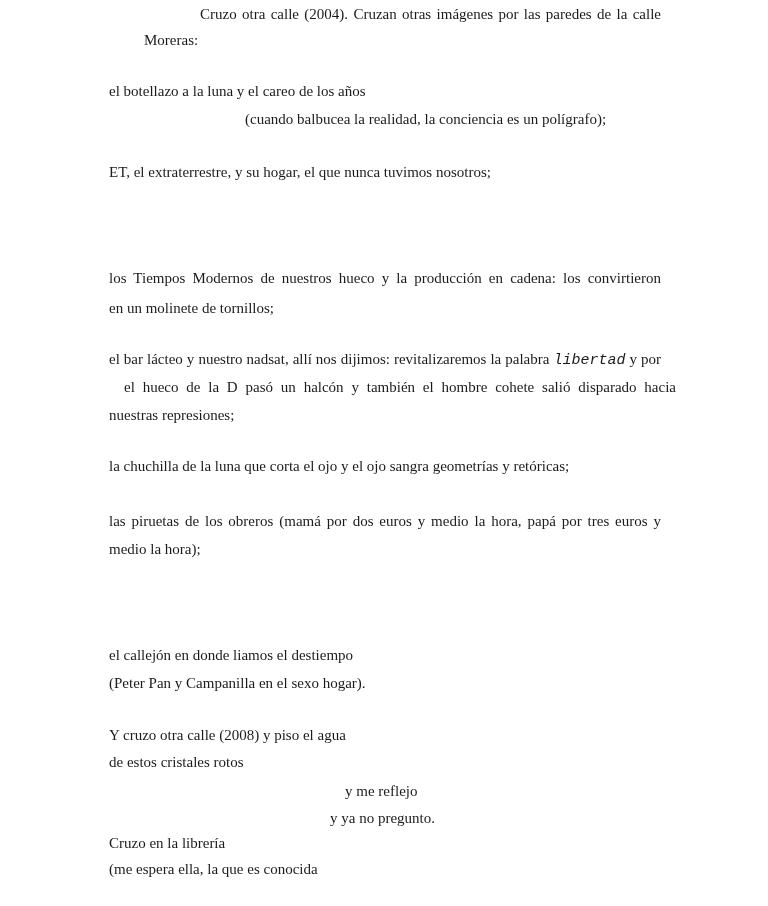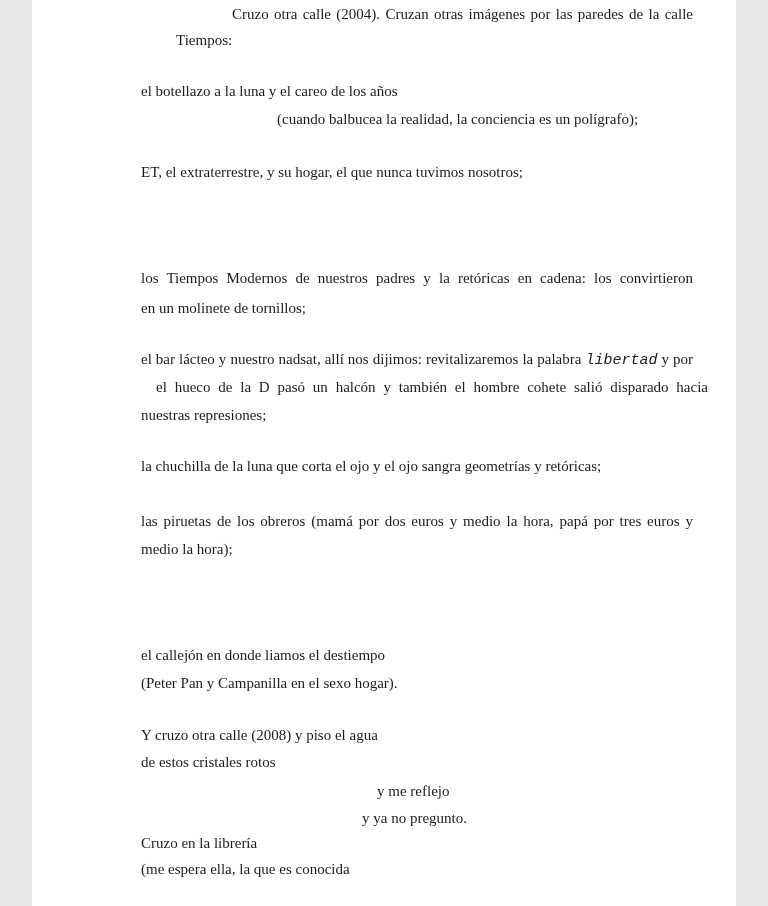--- a/index.html
+++ b/index.html
@@ -2,21 +2,21 @@
 <html><head>
 <meta charset="utf-8">
 <style>
   html, body {
     margin: 0;
     padding: 0;
     background: #e8e8e8;
   }
   .page {
     position: relative;
-    width: 704px;
+    width: 768px;
     height: 906px;
     margin: 0 auto;
     background: #ffffff;
     overflow: hidden;
     font-family: "Liberation Serif", "DejaVu Serif", serif;
     font-size: 15px;
     color: #1b1b1b;
   }
   .ln {
     position: absolute;
@@ -31,28 +31,28 @@
   .ln em {
     font-style: italic;
     font-family: Liberation Mono, monospace;
   }
 </style>
 </head>
 <body>
 
 <div class="page">
   <div class="ln just" style="left:200px; top:4px;  width:461px">Cruzo otra calle (2004). Cruzan otras imágenes por las paredes de la calle</div>
-  <div class="ln" style="left:144px; top:30px">Tiempos:</div>
+  <div class="ln" style="left:144px; top:30px">Moreras:</div>
 
   <div class="ln" style="left:109px; top:81px">el botellazo a la luna y el careo de los años</div>
   <div class="ln" style="left:245px; top:109px">(cuando balbucea la realidad, la conciencia es un polígrafo);</div>
 
   <div class="ln" style="left:109px; top:162px">ET, el extraterrestre, y su hogar, el que nunca tuvimos nosotros;</div>
 
-  <div class="ln just" style="left:109px; top:268px; width:552px">los Tiempos Modernos de nuestros padres y la retóricas en cadena: los convirtieron</div>
+  <div class="ln just" style="left:109px; top:268px; width:552px">los Tiempos Modernos de nuestros hueco y la producción en cadena: los convirtieron</div>
   <div class="ln" style="left:109px; top:298px">en un molinete de tornillos;</div>
 
   <div class="ln just" style="left:109px; top:349px; width:552px"><span>el bar lácteo y nuestro nadsat, allí nos dijimos: revitalizaremos la palabra </span><em>libertad</em><span> y por</span></div>
   <div class="ln just" style="left:124px; top:377px; width:552px">el hueco de la D pasó un halcón y también el hombre cohete salió disparado hacia</div>
   <div class="ln" style="left:109px; top:405px">nuestras represiones;</div>
 
   <div class="ln" style="left:109px; top:456px">la chuchilla de la luna que corta el ojo y el ojo sangra geometrías y retóricas;</div>
 
   <div class="ln just" style="left:109px; top:511px; width:552px">las piruetas de los obreros (mamá por dos euros y medio la hora, papá por tres euros y</div>
   <div class="ln" style="left:109px; top:539px">medio la hora);</div>

